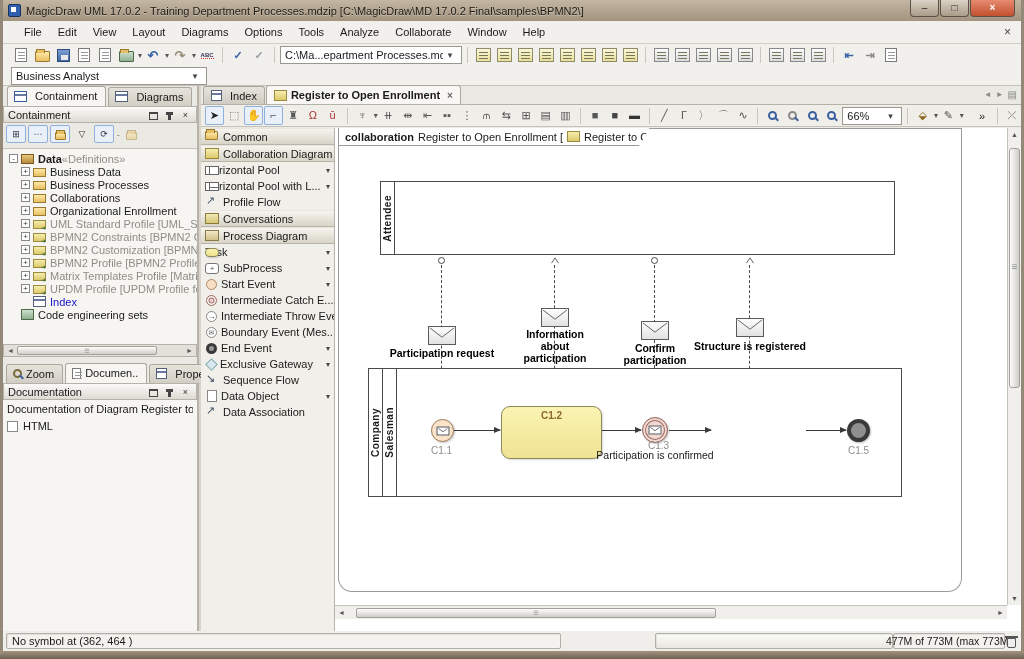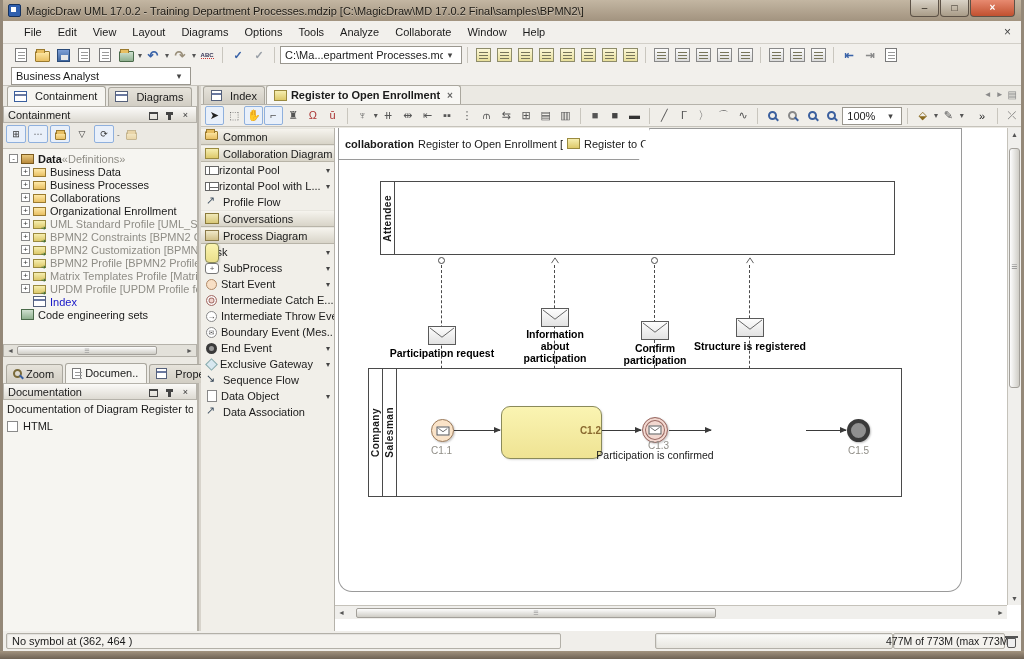--- a/index.html
+++ b/index.html
@@ -114,33 +114,33 @@
   .pic.seqflow::after { content:"↘"; font-size:11px; color:#345; position:absolute; left:1px; top:-2px; }
   .pic.dataobj { width:10px; background:#fff; border:1px solid #888; height:12px; margin-left:2px; }
   .pic.convic { background:linear-gradient(#f0e8b8,#d8c878); border:1px solid #8a7a3a; height:11px; }
   .pic.procic { background:linear-gradient(#f0e8c8,#d0c088); border:1px solid #8a7a4a; height:11px; }
   .pic.collab { background:linear-gradient(#f6eeb0,#ddc96a); border:1px solid #9a8a3f; height:11px; }
 
   
   .canvas { position:absolute; left:134px; top:0; right:0; bottom:0; background:#fff; overflow:hidden; }
   .dframe { position:absolute; left:3px; top:0; width:624px; height:464px; border:1px solid #9a9a9a; border-top:none; border-radius:0 0 14px 14px; }
   .frame-top { position:absolute; left:3px; top:0; width:624px; height:1px; background:#9a9a9a; }
-  .frame-tab { position:absolute; left:3px; top:0; height:32px; width:312px; border:1px solid #9a9a9a; border-top:none; background:#fff; clip-path:polygon(0 0,100% 0,calc(100% - 11px) 100%,0 100%); display:flex; align-items:center; padding:0 16px 0 6px; white-space:nowrap; font-size:11px; }
+  .frame-tab { position:absolute; left:3px; top:0; height:18px; width:312px; border:1px solid #9a9a9a; border-top:none; background:#fff; clip-path:polygon(0 0,100% 0,calc(100% - 11px) 100%,0 100%); display:flex; align-items:center; padding:0 16px 0 6px; white-space:nowrap; font-size:11px; }
   .frame-tab b { margin-right:4px; }
   .mini-diag { width:13px; height:11px; background:linear-gradient(#f6eeb0,#ddc96a); border:1px solid #9a8a3f; margin:0 4px; flex:none; }
   .pool { position:absolute; border:1px solid #4a4a4a; background:#fff; display:flex; }
   .pool-band { width:14px; border-right:1px solid #4a4a4a; display:flex; align-items:center; justify-content:center; }
   .vlabel { transform:rotate(180deg); writing-mode:vertical-rl; font-weight:bold; font-size:10px; letter-spacing:.5px; }
   .mflow { position:absolute; width:0; border-left:1px dashed #4a4a4a; }
   .mf-circle { position:absolute; width:7px; height:7px; border:1px solid #4a4a4a; border-radius:50%; background:#fff; }
   .openarrow { position:absolute; width:10px; height:7px; }
   .env { position:absolute; width:28px; height:19px; background:linear-gradient(#fdfdfd,#e2e2e2); border:1px solid #5a5a5a; }
   .env svg { position:absolute; inset:0; }
   .mlabel { position:absolute; font-weight:bold; font-size:10.5px; text-align:center; white-space:pre-line; line-height:12px; color:#000; }
-  .task { position:absolute; background:linear-gradient(#faf4b2,#efe393); border:1.5px solid #8a8a5a; border-radius:9px; text-align:right; padding-top:18px; box-shadow:1px 1px 2px rgba(0,0,0,.15); }
+  .task { position:absolute; background:linear-gradient(#faf4b2,#efe393); border:1.5px solid #8a8a5a; border-radius:9px; text-align:center; padding-top:3px; box-shadow:1px 1px 2px rgba(0,0,0,.15); }
   .task .tid { font-weight:bold; font-size:10px; color:#8a6a30; }
   .task .tname { font-weight:bold; font-size:10px; line-height:12px; white-space:pre-line; }
   .event { position:absolute; border-radius:50%; }
   .ev-start { width:23px; height:23px; border:1.5px solid #9a7a5a; background:#fae3c8; box-shadow:1px 1px 2px rgba(0,0,0,.2); }
   .ev-catch { width:26px; height:26px; border:1.5px solid #9a6a64; background:#f2d8d0; box-shadow:inset 0 0 0 2px #f2d8d0, inset 0 0 0 3px #9a6a64, 1px 1px 2px rgba(0,0,0,.2); }
   .ev-end { width:23px; height:23px; border:4px solid #3a3a3a; background:#8f8f8f; box-shadow:1px 1px 2px rgba(0,0,0,.25); }
   .ev-env { position:absolute; left:50%; top:50%; transform:translate(-50%,-50%); width:13px; height:9px; background:#fff; border:1px solid #555; }
   .idlabel { position:absolute; color:#8f8d86; font-size:10px; }
   .flowlabel { position:absolute; font-size:10.5px; text-align:center; white-space:nowrap; }
   .seq { position:absolute; height:0; border-top:1.2px solid #3a3a3a; }
@@ -293,21 +293,21 @@
       </div>
     <div class="tbtn">
         <span class="arrow-glyph" style="font-size:11px;color:#8a8a8a">⇥</span>
       </div>
     <div class="tbtn">
         <div class="pageic"></div>
       </div>
   </div>
 
   <div class="toolbar2">
-    <div class="combo" style="width:180px">
+    <div class="combo" style="width:196px">
       <span class="cv">Business Analyst</span>
       <span class="dd">▾</span>
     </div>
   </div>
 
   <div class="leftcol">
     <div class="side-tabs">
       <div class="stab active">
         <div class="tico tbl" style="border-color:#3a5f9e"></div>
         <span>Containment</span>
@@ -563,21 +563,21 @@
       <div class="tbtn">
           <div class="zoom-ic" style="border-color:#888"></div>
         </div>
       <div class="tbtn">
           <div class="zoom-ic"></div>
         </div>
       <div class="tbtn">
           <div class="zoom-ic"></div>
         </div>
       <div class="combo" style="width:64px">
-        <span class="cv">100%</span>
+        <span class="cv">66%</span>
         <span class="dd">▾</span>
       </div>
       <div class="tsep"></div>
       <div class="tbtn">
           <span class="mono-ic" style="color:#8a6a20">⬙</span>
         </div>
       <span class="drop-mini">▾</span>
       <div class="tbtn">
           <span class="mono-ic" style="color:#555">✎</span>
         </div>

